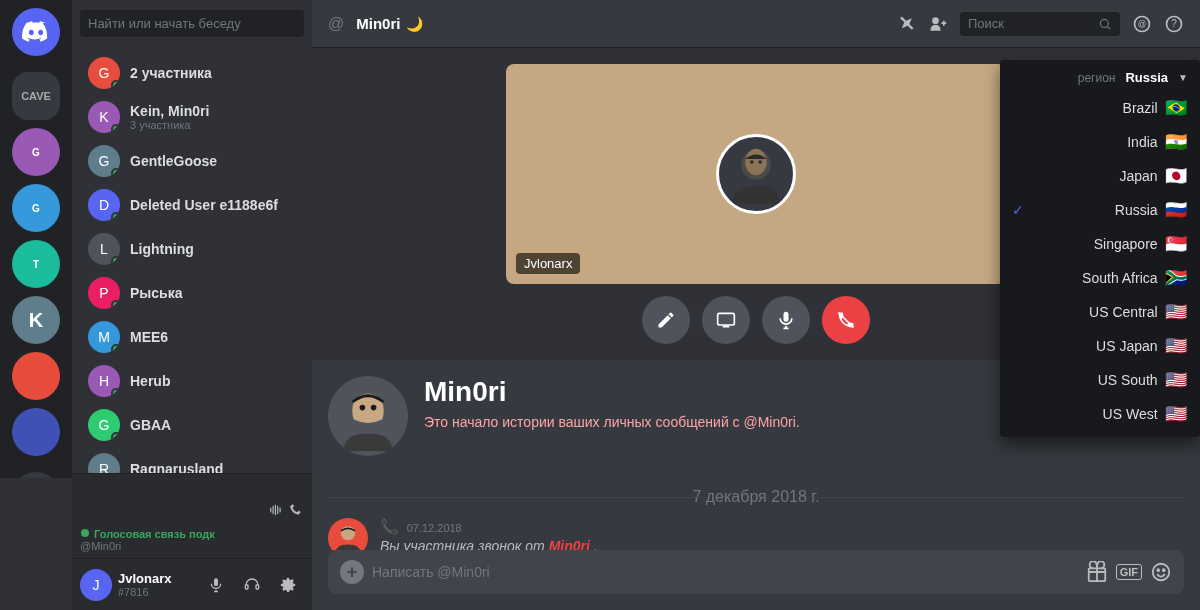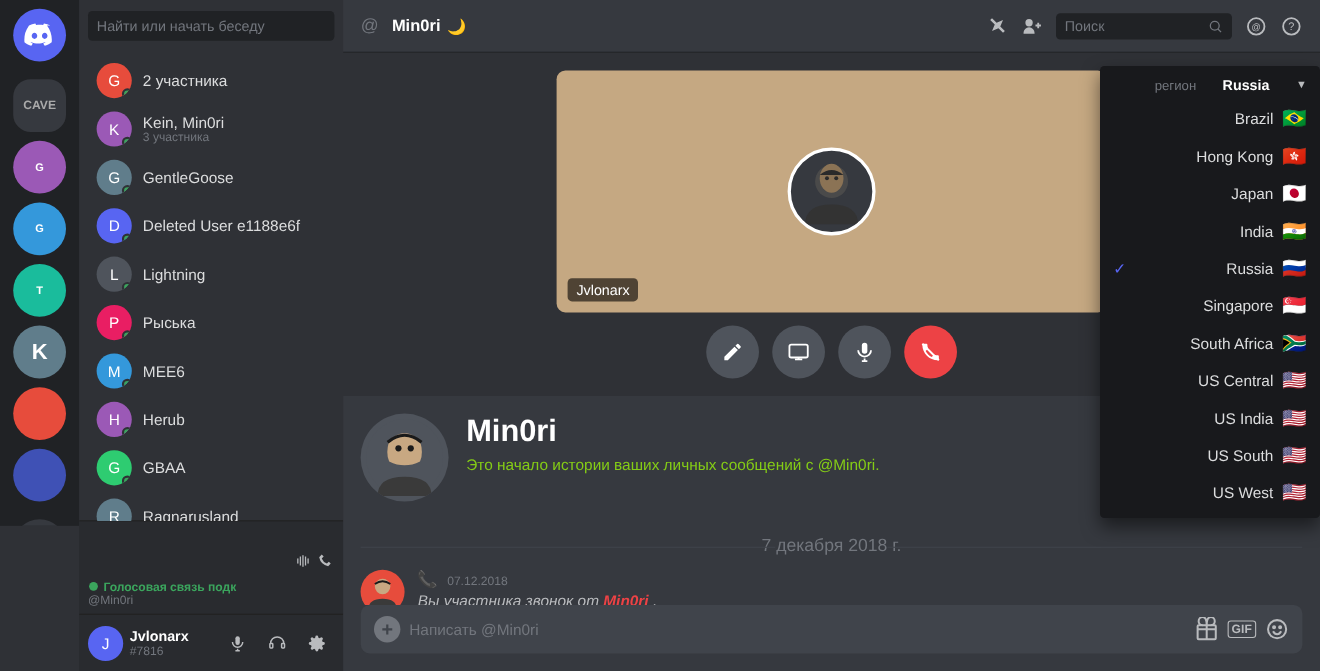--- a/index.html
+++ b/index.html
@@ -81,21 +81,21 @@
     }
     .dm-avatar-status {
       width: 10px; height: 10px;
       border-radius: 50%;
       background: #3ba55d;
       position: absolute;
       bottom: -1px; right: -1px;
       border: 2px solid #2f3136;
     }
     .dm-info { display: flex; flex-direction: column; }
-    .dm-name { font-size: 14px; color: #dcddde; font-weight: 400; line-height: 1.2; }
+    .dm-name { font-size: 14px; color: #dcddde; font-weight: 700; line-height: 1.2; }
     .dm-sub { font-size: 11px; color: #72767d; }
 
     
     .bottom-bar {
       height: 52px;
       background: #292b2f;
       display: flex;
       align-items: center;
       padding: 0 8px;
       gap: 6px;
@@ -250,21 +250,21 @@
     .chat-intro-avatar {
       width: 80px; height: 80px;
       border-radius: 50%;
       background: #4f545c;
       flex-shrink: 0;
       overflow: hidden;
       display: flex; align-items: center; justify-content: center;
       font-size: 32px; color: #fff;
     }
     .chat-intro-info .user-name { font-size: 28px; color: #fff; font-weight: 700; margin-bottom: 6px; }
-    .chat-intro-info .user-desc { font-size: 14px; color: #84cc16; }
+    .chat-intro-info .user-desc { font-size: 14px; color: #fca5a5; }
     .date-divider {
       text-align: center;
       color: #72767d;
       font-size: 16px;
       margin: 12px 0;
       position: relative;
     }
     .date-divider::before, .date-divider::after {
       content: '';
       position: absolute;
@@ -337,21 +337,21 @@
       border-radius: 4px;
       box-shadow: 0 8px 16px rgba(0,0,0,0.5);
       z-index: 100;
       padding: 6px 0;
     }
     .dropdown-header {
       display: flex;
       align-items: center;
       justify-content: flex-end;
       padding: 4px 12px 6px 28px;
-      gap: 24px;
+      gap: 10px;
     }
     .region-label { color: #72767d; font-size: 12px; }
     .region-value { color: #fff; font-size: 13px; font-weight: 600; }
     .region-chevron { color: #b9bbbe; font-size: 10px; }
     .dropdown-item {
       display: flex;
       align-items: center;
       padding: 6px 12px;
       cursor: pointer;
       gap: 8px;
@@ -746,33 +746,28 @@
       <span class="region-chevron">▼</span>
     </div>
     <div id="dropdown-items">
         <div class="dropdown-item">
       <span class="check-icon" style="visibility:hidden">✓</span>
       <span class="dropdown-item-name">Brazil</span>
       <span class="flag">🇧🇷</span>
     </div>
         <div class="dropdown-item">
       <span class="check-icon" style="visibility:hidden">✓</span>
-      <span class="dropdown-item-name">Hong Kong</span>
-      <span class="flag">🇭🇰</span>
+      <span class="dropdown-item-name">India</span>
+      <span class="flag">🇮🇳</span>
     </div>
         <div class="dropdown-item">
       <span class="check-icon" style="visibility:hidden">✓</span>
       <span class="dropdown-item-name">Japan</span>
       <span class="flag">🇯🇵</span>
     </div>
-        <div class="dropdown-item">
-      <span class="check-icon" style="visibility:hidden">✓</span>
-      <span class="dropdown-item-name">India</span>
-      <span class="flag">🇮🇳</span>
-    </div>
         <div class="dropdown-item selected">
       <span class="check-icon" style="visibility:visible">✓</span>
       <span class="dropdown-item-name">Russia</span>
       <span class="flag">🇷🇺</span>
     </div>
         <div class="dropdown-item">
       <span class="check-icon" style="visibility:hidden">✓</span>
       <span class="dropdown-item-name">Singapore</span>
       <span class="flag">🇸🇬</span>
     </div>
@@ -781,21 +776,21 @@
       <span class="dropdown-item-name">South Africa</span>
       <span class="flag">🇿🇦</span>
     </div>
         <div class="dropdown-item">
       <span class="check-icon" style="visibility:hidden">✓</span>
       <span class="dropdown-item-name">US Central</span>
       <span class="flag">🇺🇸</span>
     </div>
         <div class="dropdown-item">
       <span class="check-icon" style="visibility:hidden">✓</span>
-      <span class="dropdown-item-name">US India</span>
+      <span class="dropdown-item-name">US Japan</span>
       <span class="flag">🇺🇸</span>
     </div>
         <div class="dropdown-item">
       <span class="check-icon" style="visibility:hidden">✓</span>
       <span class="dropdown-item-name">US South</span>
       <span class="flag">🇺🇸</span>
     </div>
         <div class="dropdown-item">
       <span class="check-icon" style="visibility:hidden">✓</span>
       <span class="dropdown-item-name">US West</span>

